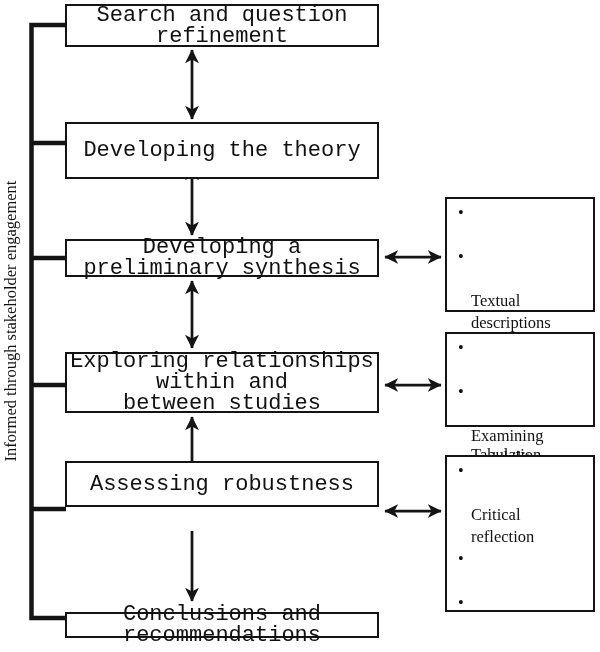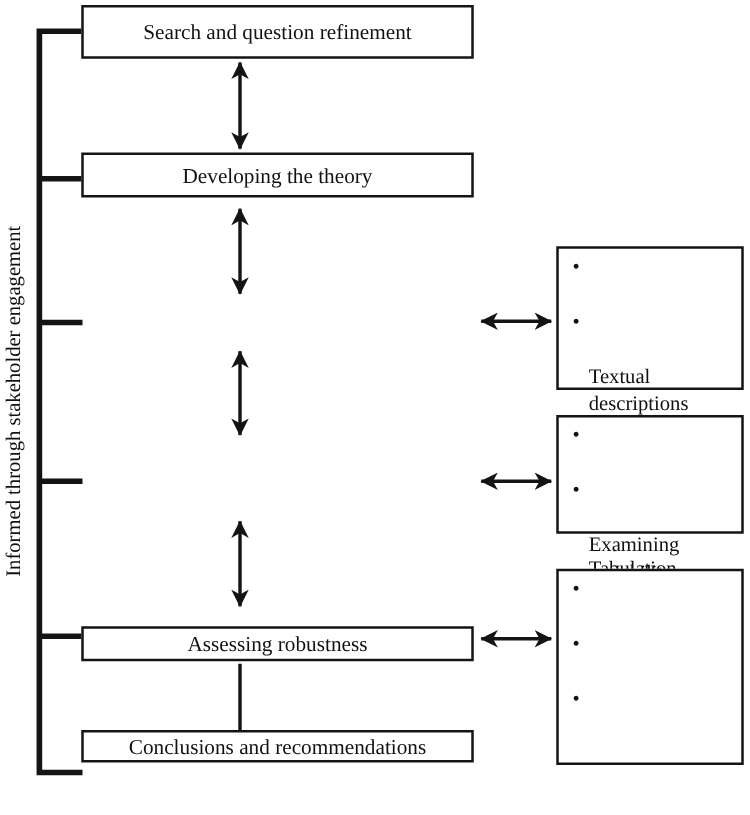--- a/index.html
+++ b/index.html
@@ -18,24 +18,25 @@
   .mbox {
     position: absolute;
     left: 65px; width: 314px;
     border: 2px solid #141414;
     background: #ffffff;
     box-sizing: border-box;
     display: flex; align-items: center; justify-content: center;
     text-align: center;
   }
   .mlabel {
-    font-size: 17px;
+    font-size: 22px;
     line-height: 21px;
     white-space: pre-line;
     color: #111111;
+    font-family: Liberation Mono, monospace;
   }
   .sbox {
     position: absolute;
     left: 445px; width: 150px;
     border: 2px solid #141414;
     background: #ffffff;
     box-sizing: border-box;
     padding: 3px 4px 0 11px;
   }
   .sitem {
@@ -87,31 +88,38 @@
 
     <line x1="385" y1="257" x2="441" y2="257" stroke="#141414" stroke-width="2.75" marker-start="url(#ah)" marker-end="url(#ah)"></line>
     <line x1="385" y1="385" x2="441" y2="385" stroke="#141414" stroke-width="2.75" marker-start="url(#ah)" marker-end="url(#ah)"></line>
     <line x1="385" y1="511" x2="441" y2="511" stroke="#141414" stroke-width="2.75" marker-start="url(#ah)" marker-end="url(#ah)"></line>
   </svg>
 
   <div class="mbox" style="top:4px; height:43px">
     <span class="mlabel">Search and question refinement</span>
   </div>
 
-  <div class="mbox" style="top:122px; height:36px">
+  <div class="mbox" style="top:122px; height:57px">
     <span class="mlabel">Developing the theory</span>
   </div>
 
+  <div class="mbox" style="top:239px; height:38px">
+    <span class="mlabel">Developing a preliminary synthesis</span>
+  </div>
 
+  <div class="mbox" style="top:352px; height:61px">
+    <span class="mlabel">Exploring relationships within and
+between studies</span>
+  </div>
 
-  <div class="mbox" style="top:501px; height:28px">
+  <div class="mbox" style="top:461px; height:46px">
     <span class="mlabel">Assessing robustness</span>
   </div>
 
-  <div class="mbox" style="top:584px; height:26px">
+  <div class="mbox" style="top:612px; height:26px">
     <span class="mlabel">Conclusions and recommendations</span>
   </div>
 
   <div class="sbox" style="top:197px; height:115px">
     <div class="sitem">
       <span class="bullet">•</span>
     </div>
     <div class="sitem">
       <span class="bullet">•</span>
       <span>Textual
@@ -134,20 +142,22 @@
     <div class="sitem">
       <span class="bullet">•</span>
       <span>Examining
 variability</span>
     </div>
   </div>
 
   <div class="sbox" style="top:455px; height:157px">
     <div class="sitem">
       <span class="bullet">•</span>
+      <span>Critical
+reflection</span>
     </div>
     <div class="sitem">
       <span class="bullet">•</span>
     </div>
     <div class="sitem">
       <span class="bullet">•</span>
       
     </div>
   </div>
 

